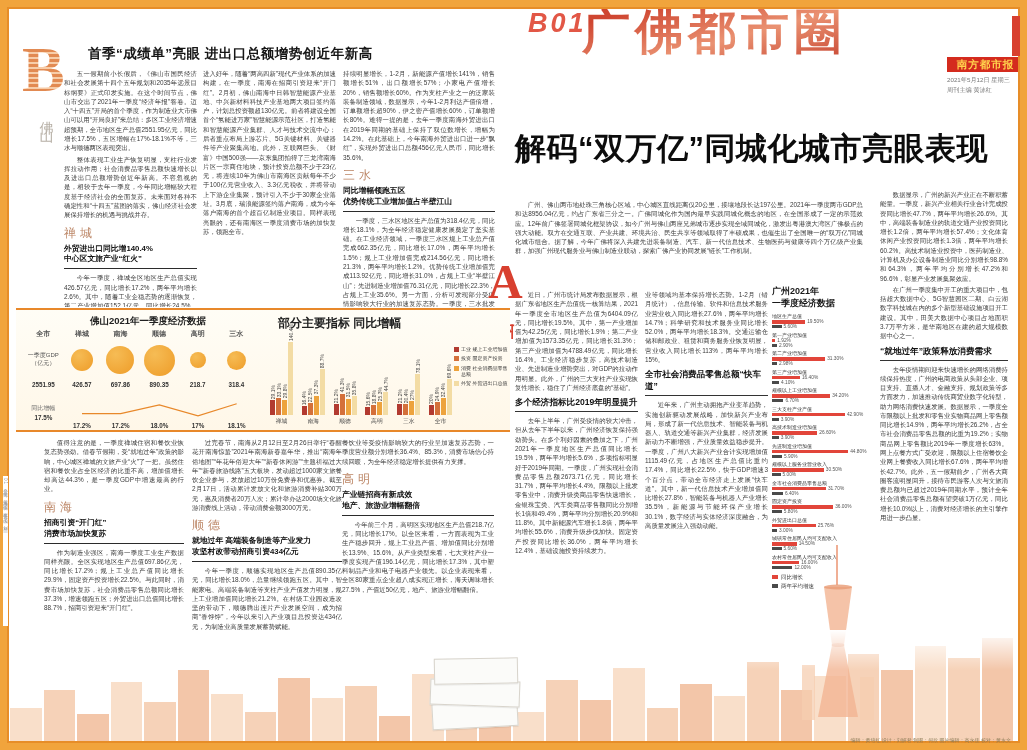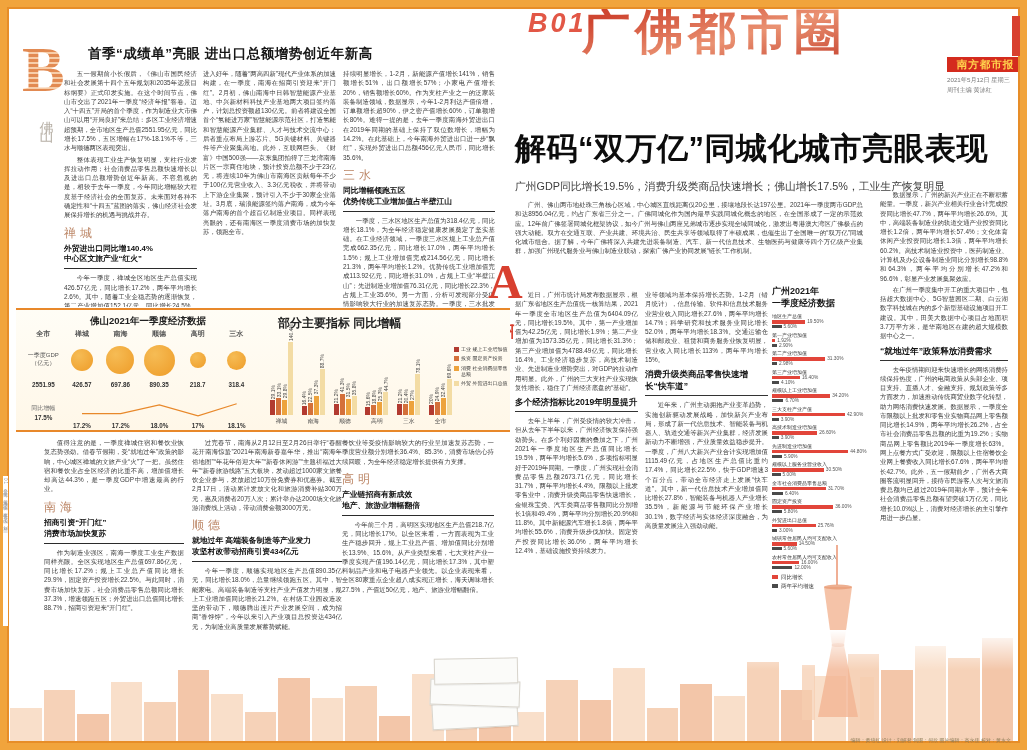--- a/index.html
+++ b/index.html
@@ -332,37 +332,36 @@
     <div class="sec-sub">产业链招商有新成效
 地产、旅游业增幅翻倍</div>
     <div class="sec-rule"></div>
     <p class="p">今年前三个月，高明区实现地区生产总值218.7亿元，同比增长17%。以全区来看，一方面表现为工业生产稳步回升，规上工业总产值、增加值同比分别增长13.9%、15.6%。从产业类型来看，七大支柱产业一季度实现产值196.14亿元，同比增长17.3%，其中塑料制品产业和电子电器产业领先。以企业表现来看，全区80家重点企业超八成实现正增长，海天调味增长27.5%，产值近50亿元，地产、旅游业增幅翻倍。</p>
   </div>
 
   <div class="abs a-letter">A</div>
   <div class="abs a-name">广州</div>
 
   <div class="abs hl hl2">解码“双万亿”同城化城市亮眼表现</div>
-  <div class="abs deck">广州GDP同比增长19.5%，消费升级类商品快速增长；佛山增长17.5%，工业生产恢复明显</div>
 
   <div class="abs col" style="left:515px;top:200px;width:348px;height:60px;">
     <p class="p">广州、佛山两市地处珠三角核心区域，中心城区直线距离仅20公里，接壤地段长达197公里。2021年一季度两市GDP总和达8956.04亿元，约占广东省三分之一。广佛同城化作为国内最早实践同城化概念的地区，在全国形成了一定的示范效应。12年前广佛签署同城化框架协议，如今广州与佛山两座兄弟城市逐步实现全域同城化，激发出粤港澳大湾区广佛极点的强大动能。双方在交通互联、产业共建、环境共治、民生共享等领域取得了丰硕成果，也催生出了全国唯一的“双万亿”同城化城市组合。据了解，今年广佛将深入共建先进装备制造、汽车、新一代信息技术、生物医药与健康等四个万亿级产业集群，加强广州现代服务业与佛山制造业联动，探索广佛产业协同发展“链长”工作机制。</p>
   </div>
 
 
   <div class="abs col" style="left:515px;top:290px;width:123px;height:430px;">
     <p class="p">近日，广州市统计局发布数据显示，根据广东省地区生产总值统一核算结果，2021年一季度全市地区生产总值为6404.09亿元，同比增长19.5%。其中，第一产业增加值为42.25亿元，同比增长1.9%；第二产业增加值为1573.35亿元，同比增长31.3%；第三产业增加值为4788.49亿元，同比增长16.4%。工业经济稳步复苏，高技术制造业、先进制造业增势突出，对GDP的拉动作用明显。此外，广州的三大支柱产业实现恢复性增长，稳住了广州经济底盘的“基础”。</p>
     <div class="gz-sub">多个经济指标比2019年明显提升</div>
     <div class="gz-rule"></div>
     <p class="p">去年上半年，广州受疫情的较大冲击，但从去年下半年以来，广州经济恢复保持强劲势头。在多个利好因素的叠加之下，广州2021年一季度地区生产总值同比增长19.5%，两年平均增长5.6%，多项指标明显好于2019年同期。一季度，广州实现社会消费品零售总额2673.71亿元，同比增长31.7%，两年平均增长4.4%。限额以上批发零售业中，消费升级类商品零售快速增长，金银珠宝类、汽车类商品零售额同比分别增长1倍和49.4%，两年平均分别增长20.9%和11.8%。其中新能源汽车增长1.8倍，两年平均增长55.6%，消费升级步伐加快。固定资产投资同比增长36.0%，两年平均增长12.4%，基础设施投资持续发力。</p>
   </div>
 
   <div class="abs col" style="left:645px;top:290px;width:123px;height:430px;">
     <p class="p cont">业等领域均基本保持增长态势。1-2月（错月统计），信息传输、软件和信息技术服务业营业收入同比增长27.6%，两年平均增长14.7%；科学研究和技术服务业同比增长52.0%，两年平均增长18.3%。交通运输仓储和邮政业、租赁和商务服务业恢复明显，营业收入同比增长113%，两年平均增长15%。</p>
-    <div class="gz-sub">消费升级类商品零售快速增长“快车道”</div>
+    <div class="gz-sub">全市社会消费品零售总额“快车道”</div>
     <div class="gz-rule"></div>
     <p class="p">近年来，广州主动拥抱产业变革趋势，实施创新驱动发展战略，加快新兴产业布局，形成了新一代信息技术、智能装备与机器人、轨道交通等新兴产业集群，经济发展新动力不断增强，产业质量效益稳步提升。一季度，广州八大新兴产业合计实现增加值1115.49亿元，占地区生产总值比重约17.4%，同比增长22.5%，快于GDP增速3个百分点，带动全市经济走上发展“快车道”。其中，新一代信息技术产业增加值同比增长27.8%，智能装备与机器人产业增长35.5%，新能源与节能环保产业增长30.1%，数字经济与实体经济深度融合，为高质量发展注入强劲动能。</p>
   </div>
 
   <div class="abs gchart">
     <div class="g-title">广州2021年
 一季度经济数据</div>
     <div class="g-items">
         <div class="g-item">
           <div class="g-label">地区生产总值</div>

